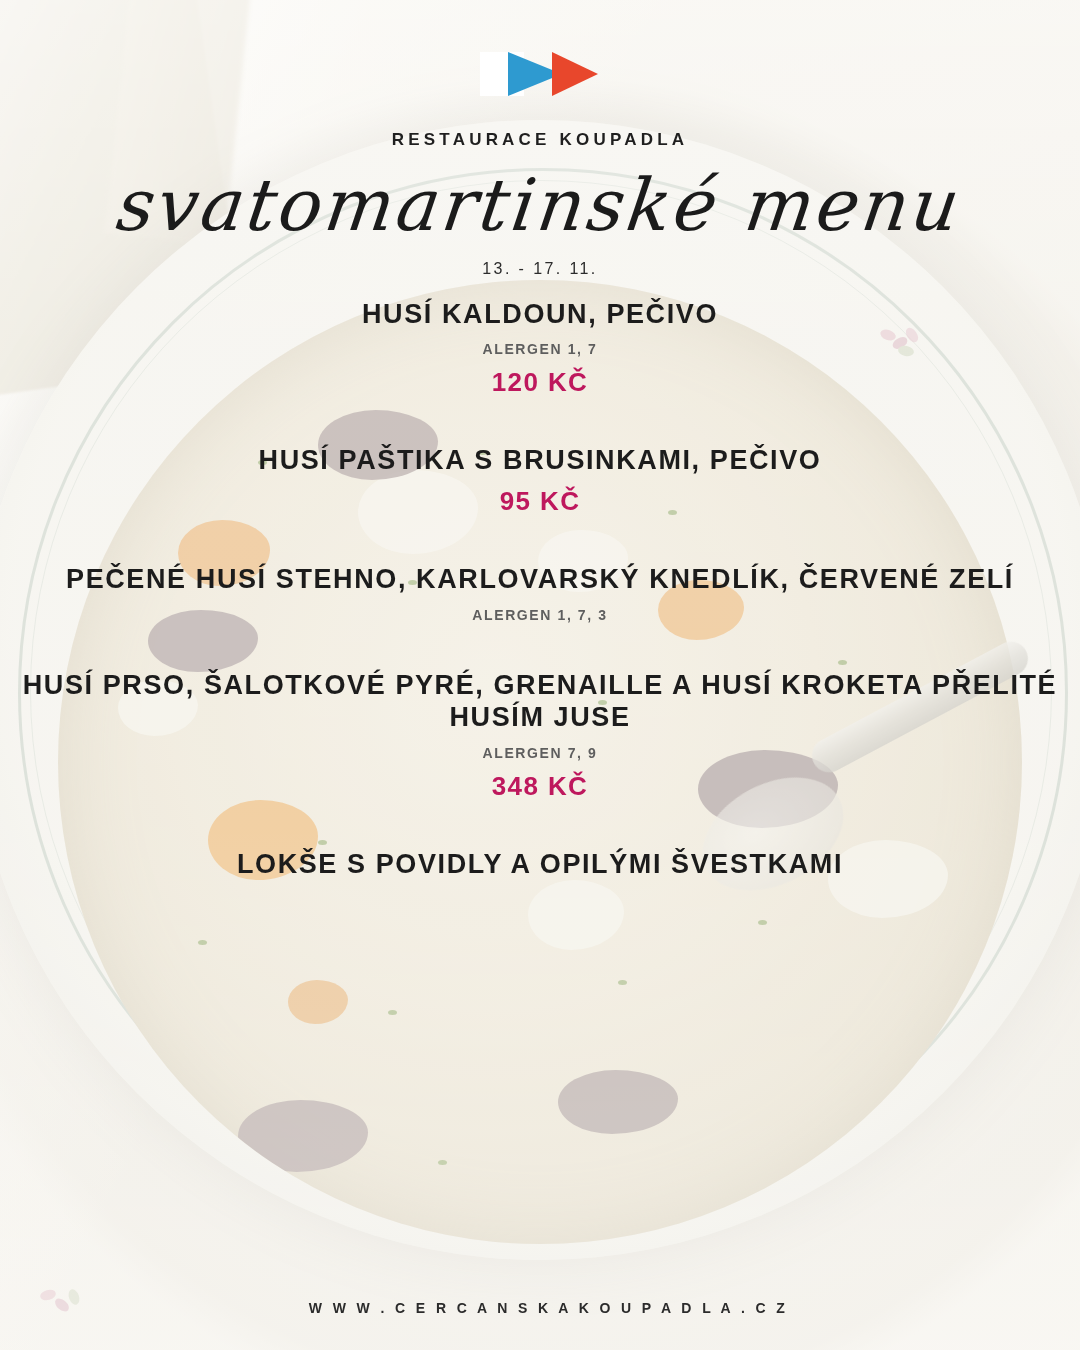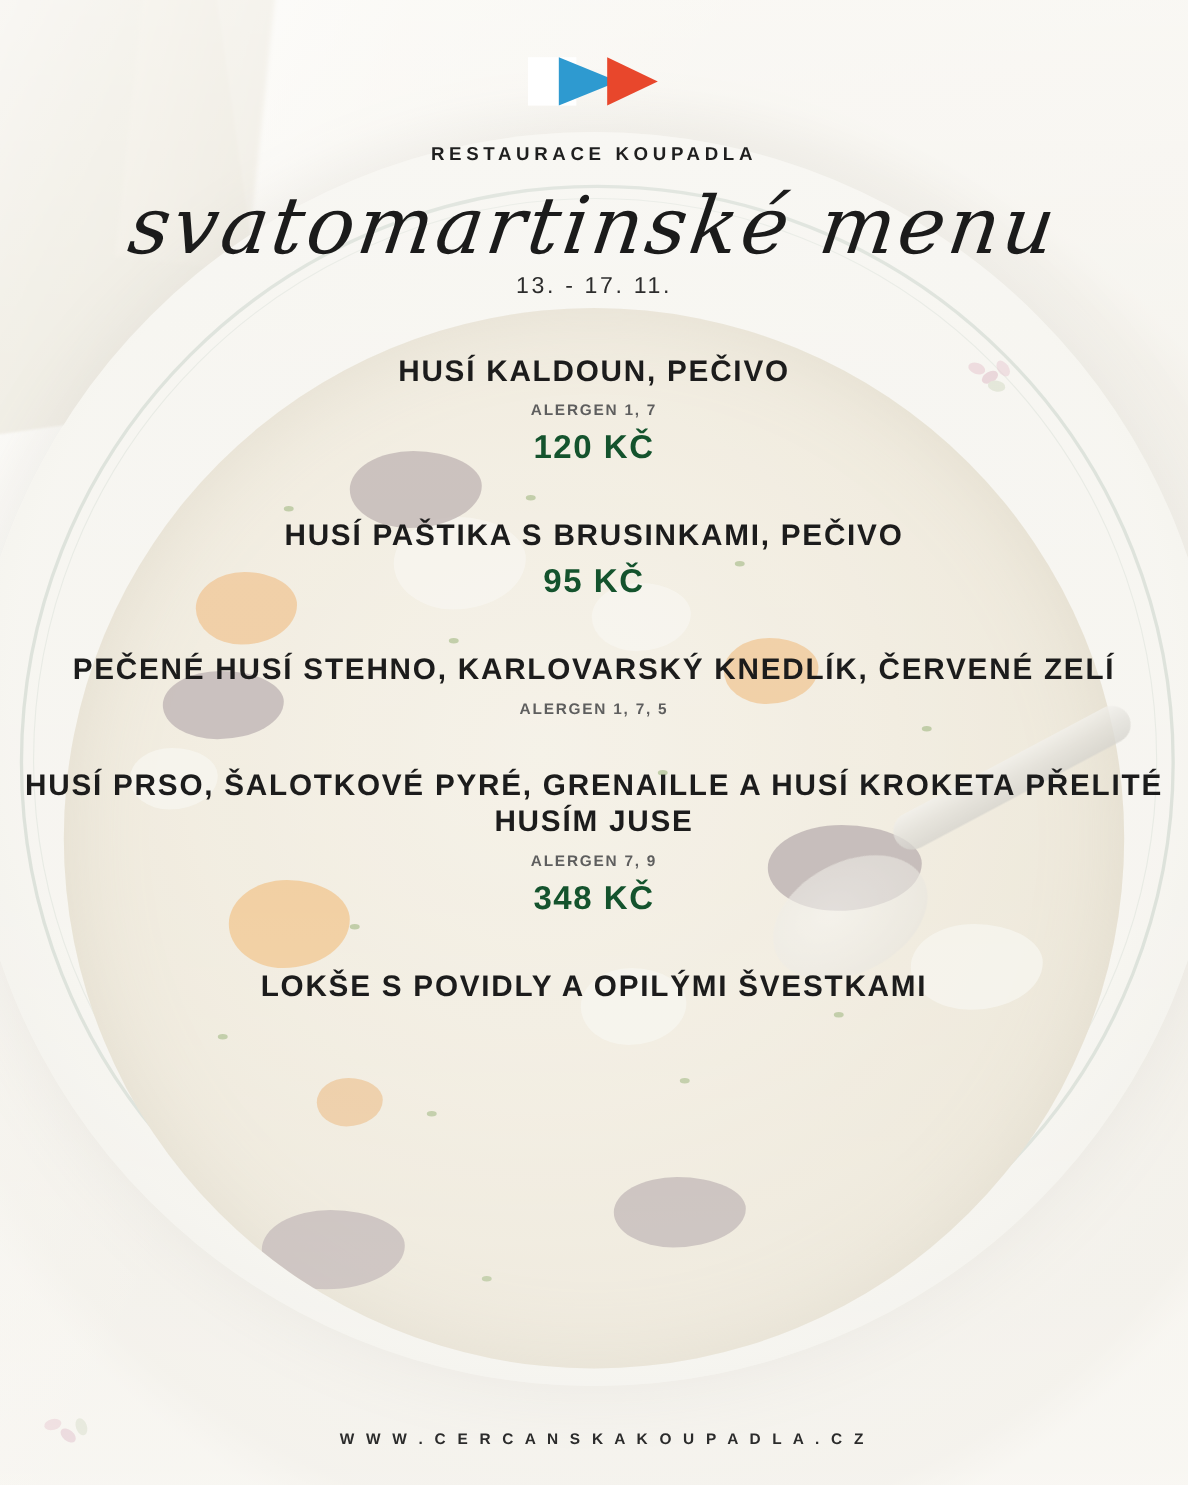--- a/index.html
+++ b/index.html
@@ -201,28 +201,28 @@
     font-style: italic;
     font-weight: 400;
     font-size: 72px;
     letter-spacing: 3px;
     color: #1b1b1b;
     transform: skewX(-8deg);
     line-height: 1.05;
   }
 
   .dates {
-    margin-top: 4px;
-    font-size: 21px;
+    margin-top: 16px;
+    font-size: 16px;
     letter-spacing: 2.4px;
     color: #2c2c2c;
   }
 
   .menu {
-    margin-top: 49px;
+    margin-top: 20px;
     width: 100%;
     display: flex;
     flex-direction: column;
     align-items: center;
   }
 
   .menu-item {
     width: 100%;
     text-align: center;
     margin-bottom: 46px;
@@ -238,24 +238,24 @@
   }
   .item-allergens {
     margin-top: 11px;
     font-size: 14px;
     font-weight: 700;
     letter-spacing: 1.6px;
     color: #5e5e5e;
   }
   .item-price {
     margin-top: 10px;
-    font-size: 30px;
+    font-size: 26px;
     font-weight: 700;
     letter-spacing: 1.4px;
-    color: #14532d;
+    color: #be185d;
   }
 
   .footer {
     position: absolute;
     bottom: 34px;
     left: 17px; right: 0;
     text-align: center;
     font-size: 14px;
     font-weight: 700;
     letter-spacing: 3.4px;
@@ -346,21 +346,21 @@
         <div class="item-price">120 KČ</div>
       </div>
 
       <div class="menu-item">
         <div class="item-name">HUSÍ PAŠTIKA S BRUSINKAMI, PEČIVO</div>
         <div class="item-price">95 KČ</div>
       </div>
 
       <div class="menu-item">
         <div class="item-name">PEČENÉ HUSÍ STEHNO, KARLOVARSKÝ KNEDLÍK, ČERVENÉ ZELÍ</div>
-        <div class="item-allergens">ALERGEN 1, 7, 5</div>
+        <div class="item-allergens">ALERGEN 1, 7, 3</div>
       </div>
 
       <div class="menu-item">
         <div class="item-name">HUSÍ PRSO, ŠALOTKOVÉ PYRÉ, GRENAILLE A HUSÍ KROKETA PŘELITÉ HUSÍM JUSE</div>
         <div class="item-allergens">ALERGEN 7, 9</div>
         <div class="item-price">348 KČ</div>
       </div>
 
       <div class="menu-item">
         <div class="item-name">LOKŠE S POVIDLY A OPILÝMI ŠVESTKAMI</div>

